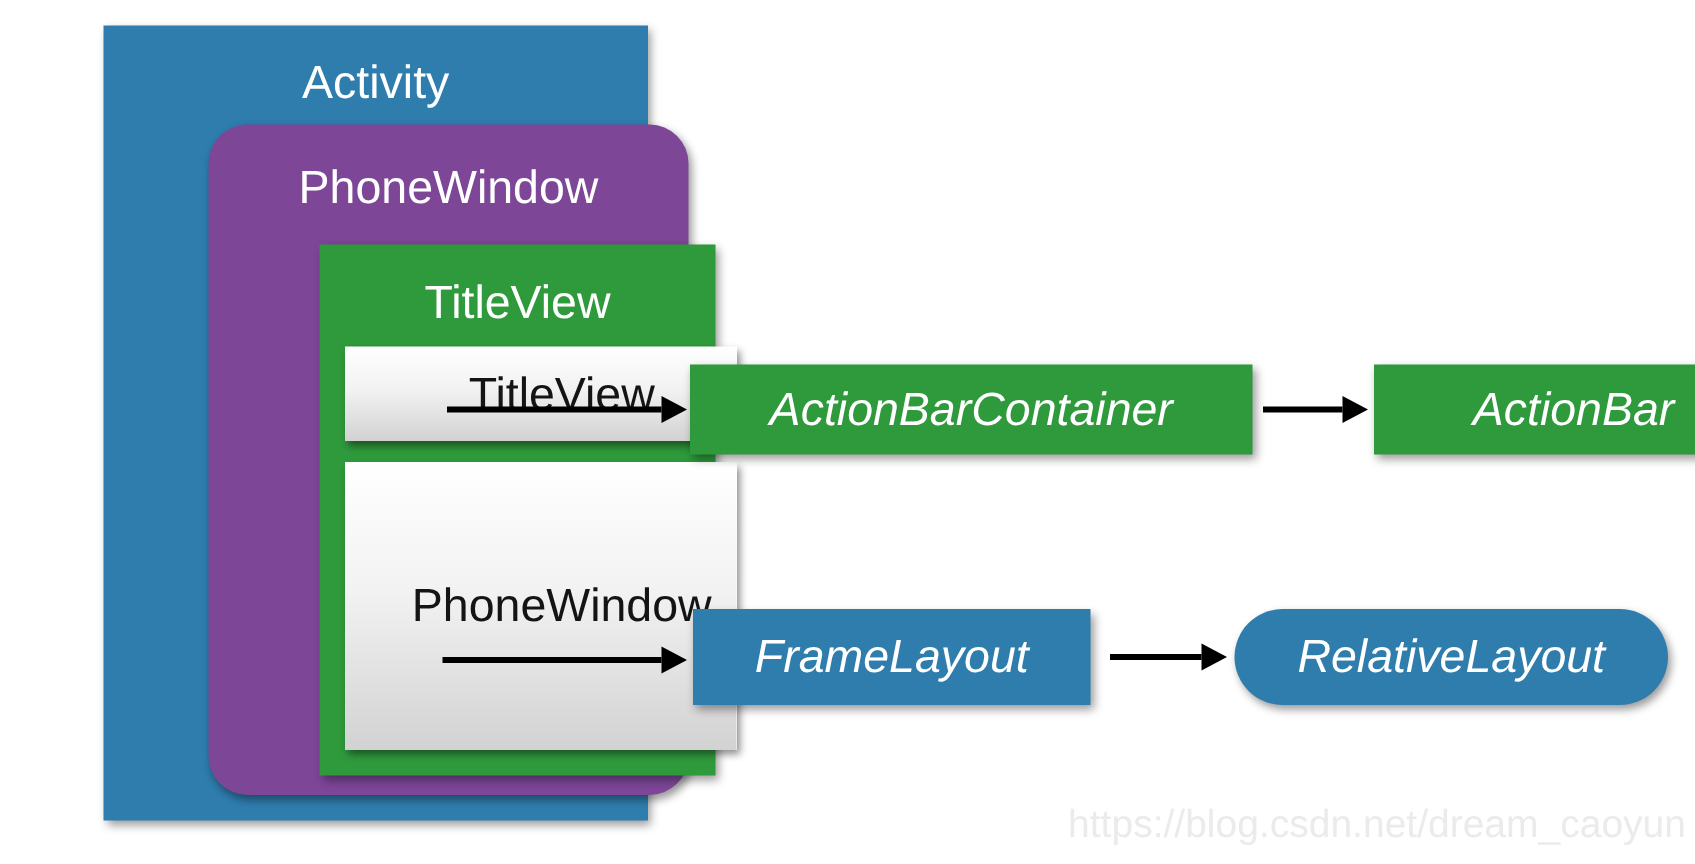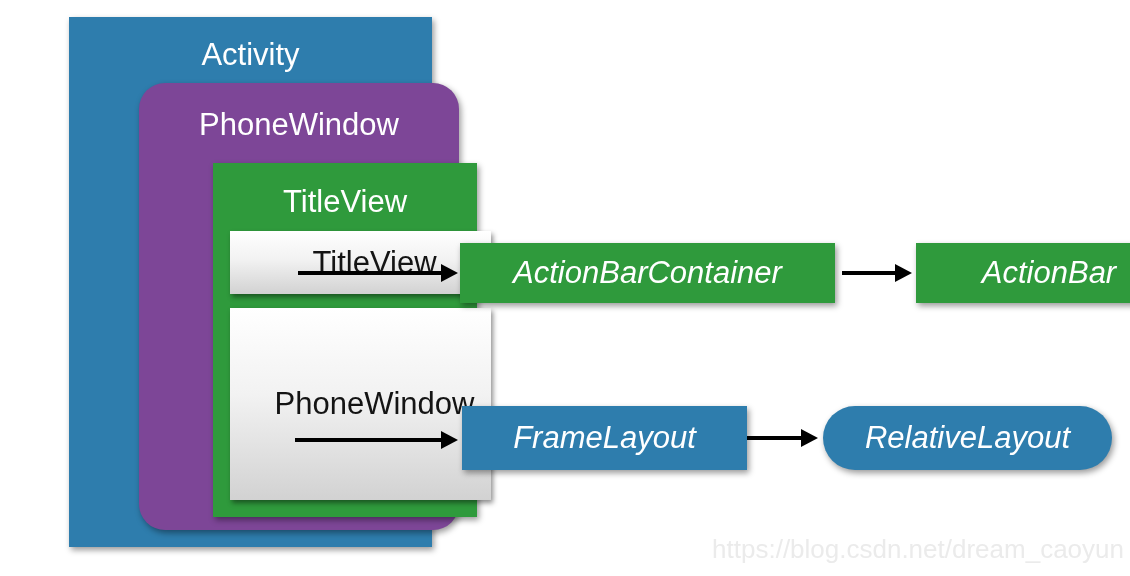--- a/index.html
+++ b/index.html
@@ -38,21 +38,21 @@
     position:absolute;height:60px;
     display:flex;align-items:center;justify-content:center;
     color:#ffffff;font-size:31px;white-space:nowrap;
     box-shadow:2px 3px 6px rgba(0,0,0,0.40);
     font-style:italic;
   }
   .flow-green{background:var(--green);}
   .flow-blue{background:var(--blue);}
   #actionbarcontainer{left:460px;top:243px;width:375px;}
   #actionbar{left:916px;top:243px;width:194px;padding-left:36px;}
-  #framelayout{left:462px;top:406px;width:285px;height:64px;}
+  #framelayout{left:462px;top:406px;width:265px;height:64px;}
   #relativelayout{left:823px;top:406px;width:289px;height:64px;border-radius:32px;}
 
   
   .arrow{position:absolute;height:4px;background:var(--arrow);}
   .arrow::after{
     content:"";position:absolute;right:-17px;top:-7px;
     border-top:9px solid transparent;border-bottom:9px solid transparent;
     border-left:17px solid var(--arrow);
   }
   #arrow-title{left:298px;top:271px;width:143px;}

